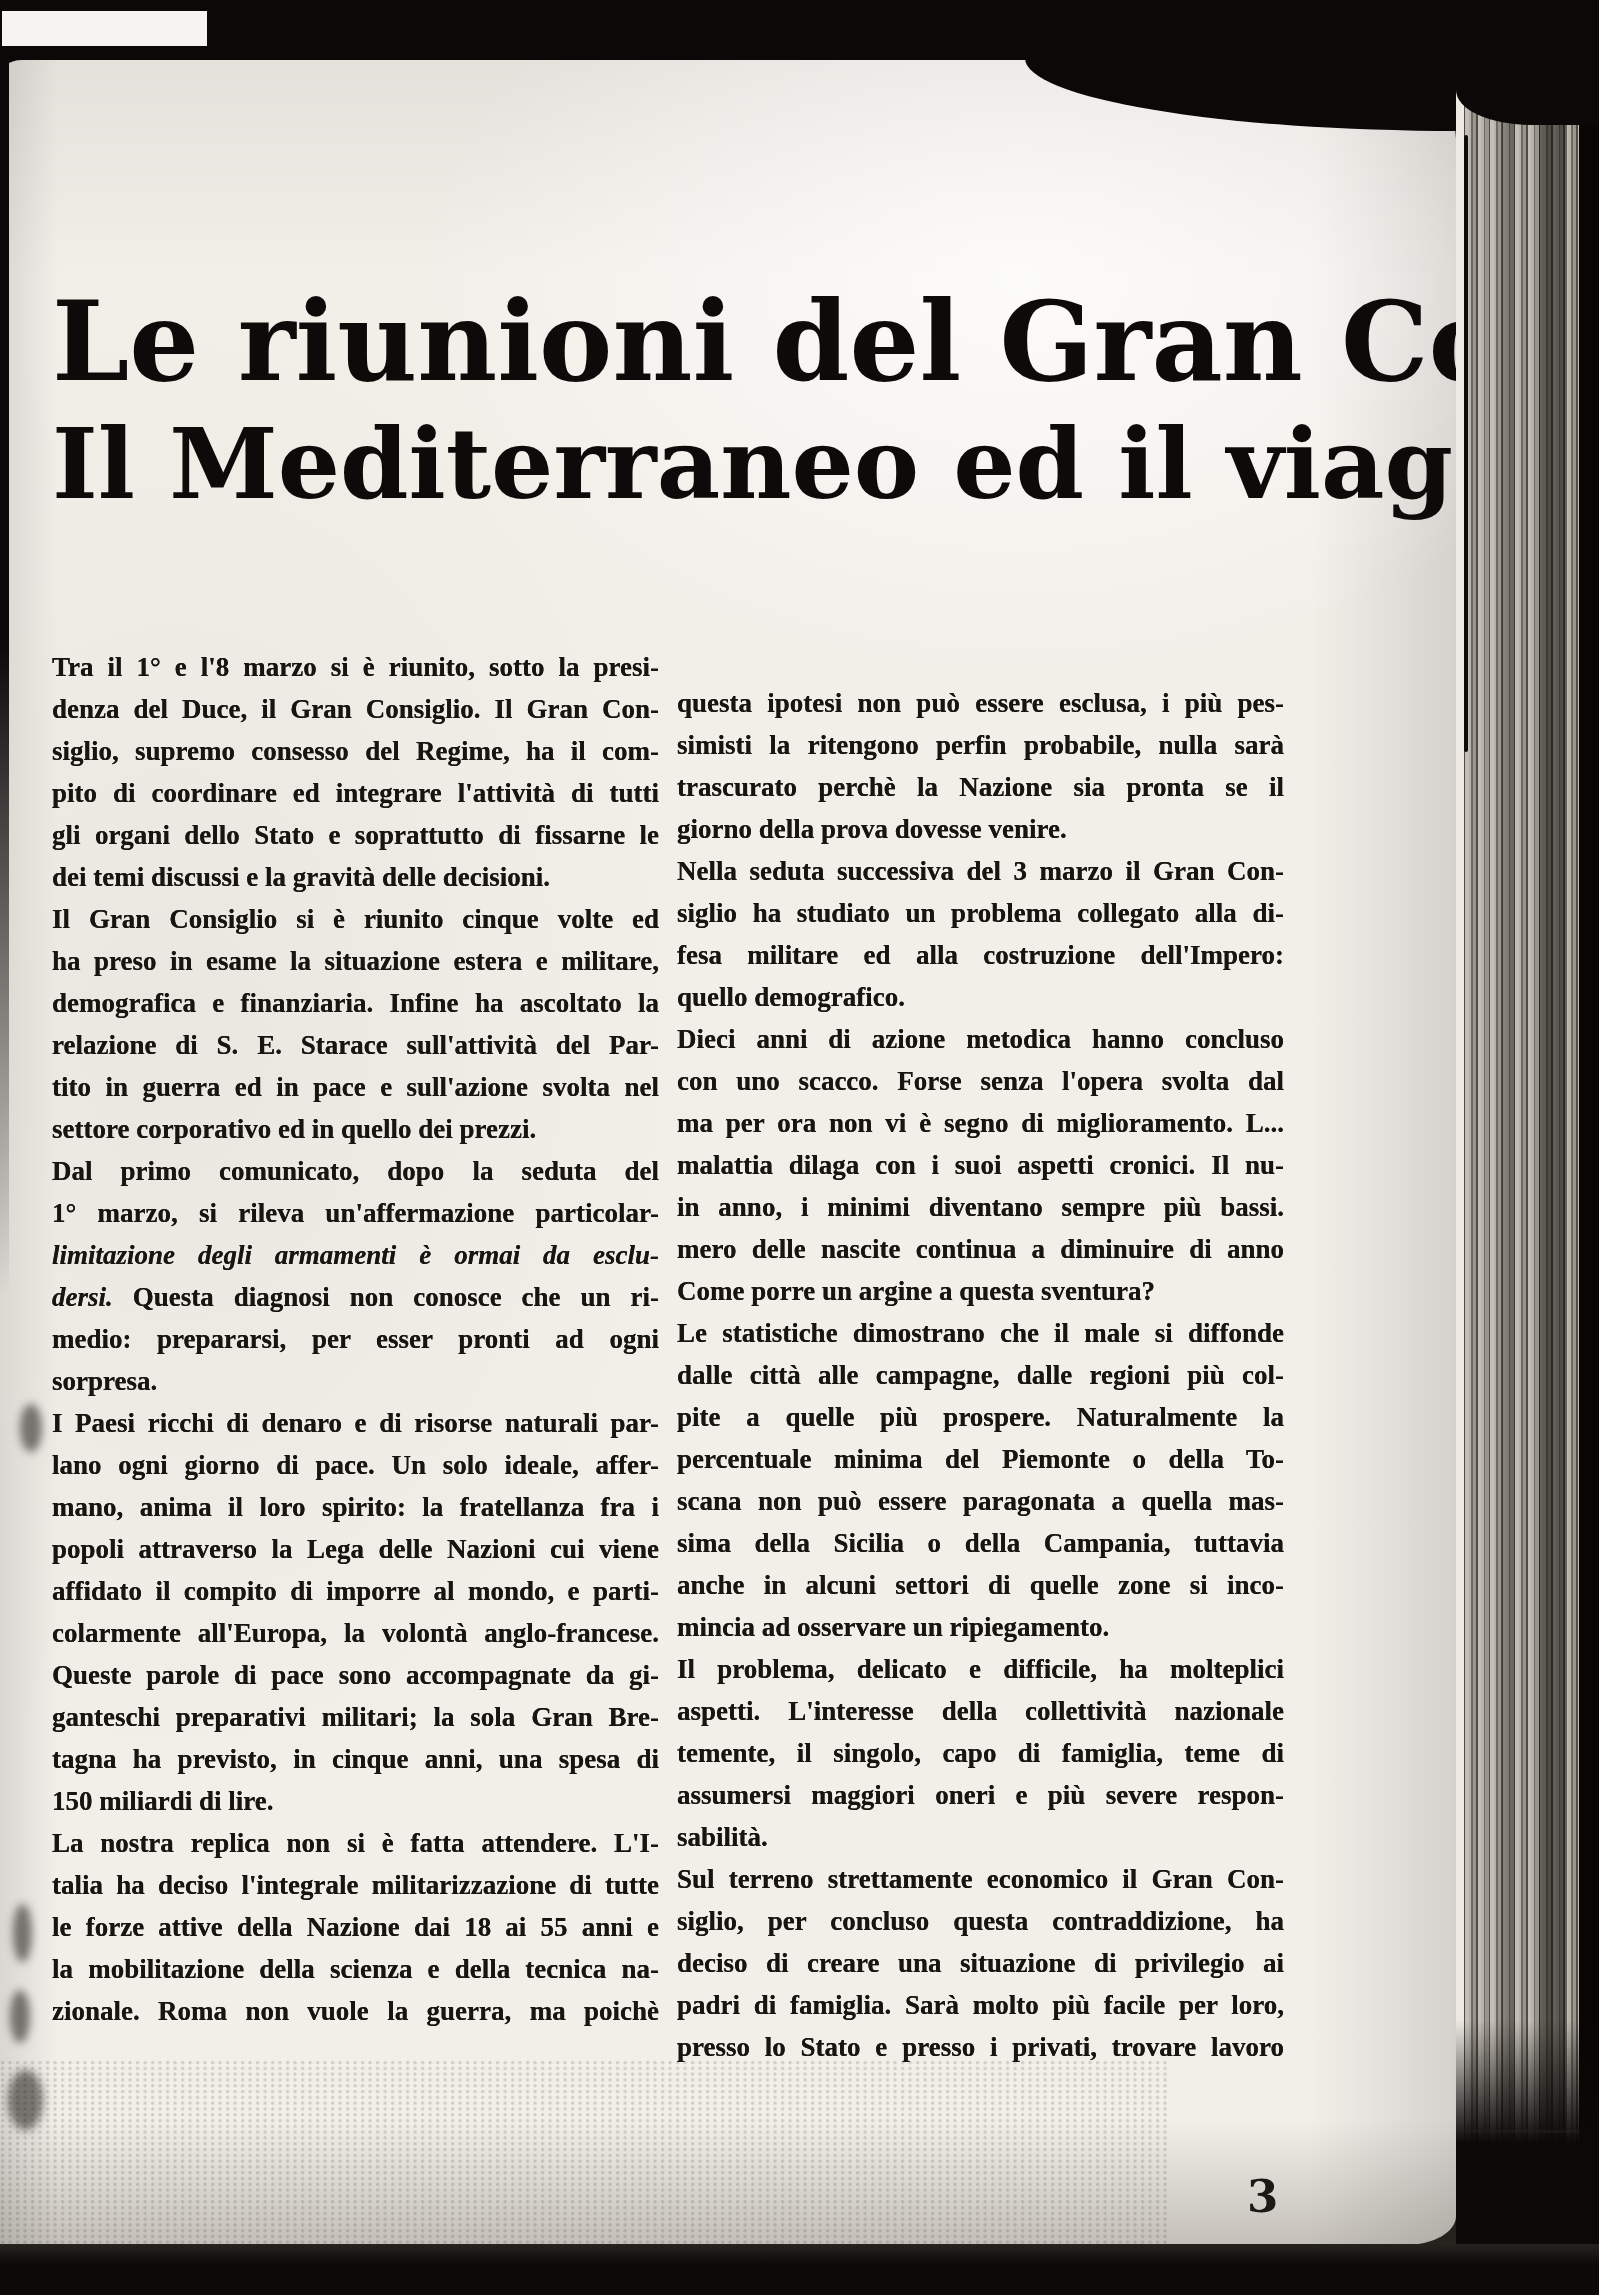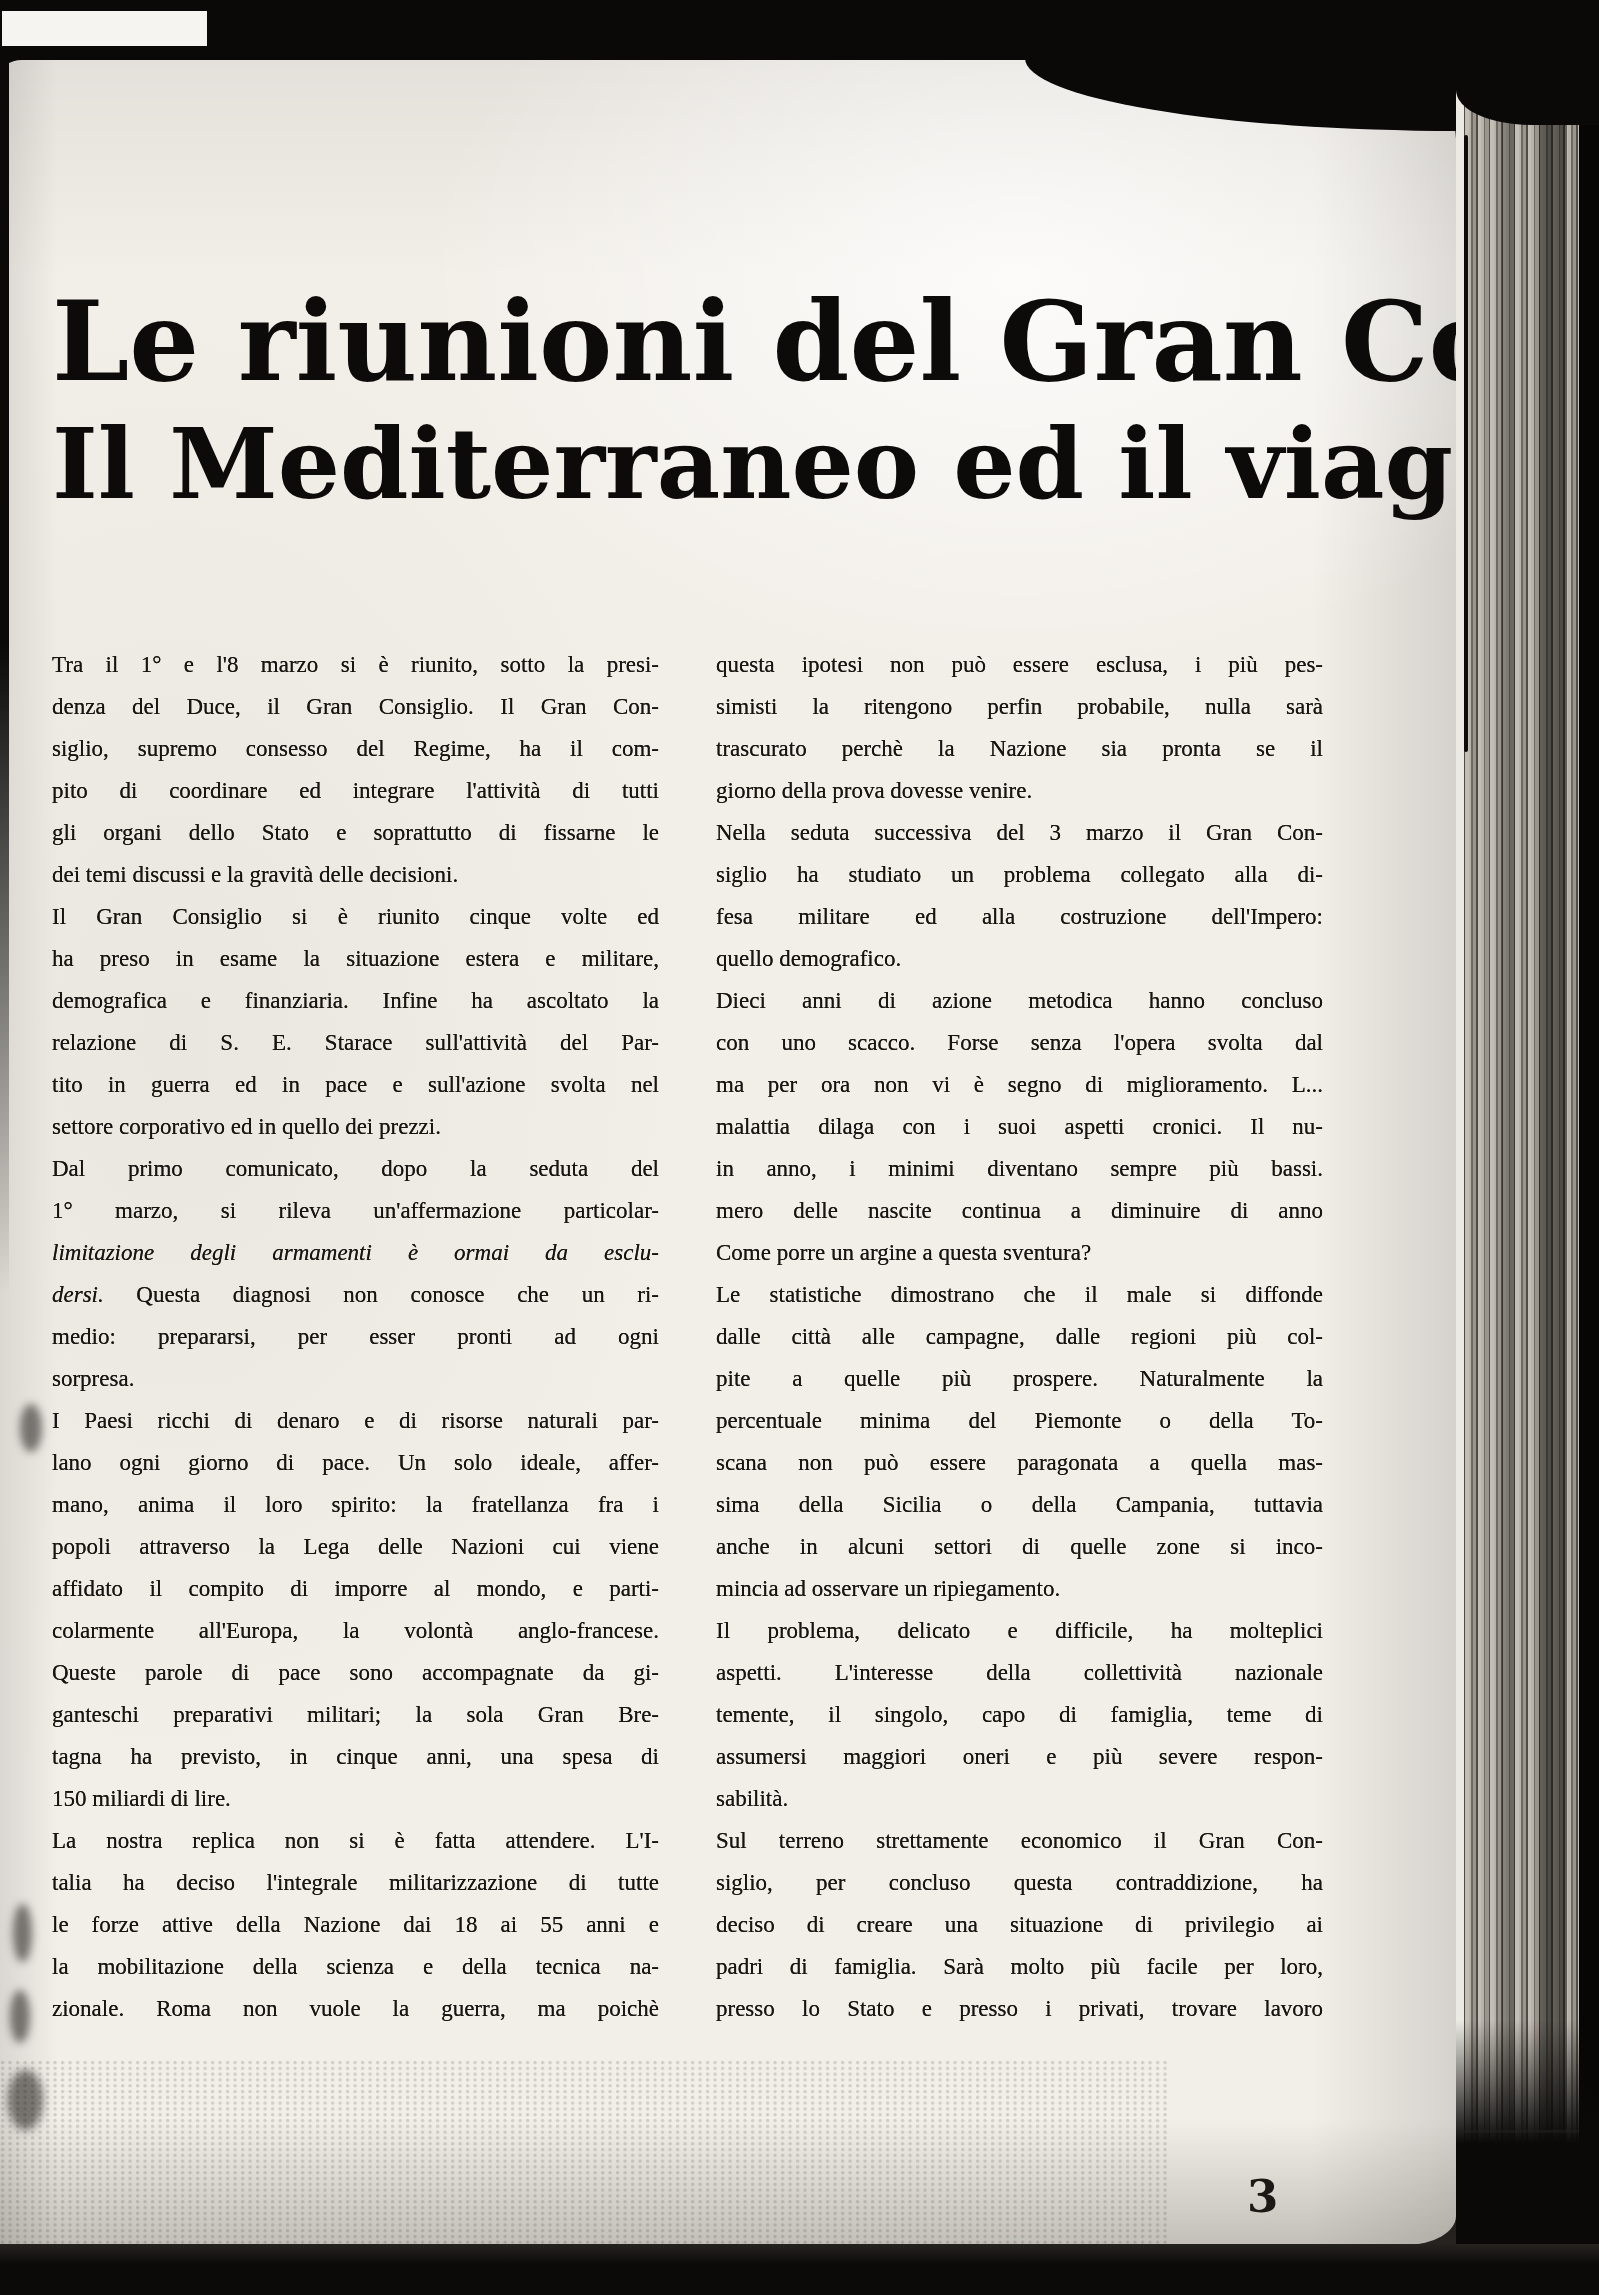--- a/index.html
+++ b/index.html
@@ -43,24 +43,24 @@
         background:linear-gradient(0deg,#0a0908 55%, transparent);}
   .fe-line{position:absolute;left:8.3px;top:135px;width:4.2px;height:617px;background:#0d0c0a;border-radius:2.5px;}
   .fe-hline{position:absolute;left:0;top:2130px;width:123px;height:2.5px;background:rgba(240,238,232,.55);}
   
   .headline{position:absolute;color:#0d0b09;font-family:"DejaVu Serif", serif;font-weight:bold;
         line-height:1;white-space:nowrap;}
   .headline .inner{display:inline-block;transform-origin:left center;}
   #title1{left:52px;top:227px;width:1239px;font-size:110px;}
   #title2{left:52px;top:355px;width:1232px;font-size:98px;}
   
-  .col{position:absolute;top:592px;width:607px;color:#171411;font-size:23px;font-weight:normal;
+  .col{position:absolute;top:592px;width:607px;color:#171411;font-size:27px;font-weight:bold;
         text-shadow:0 0 0.4px rgba(23,20,17,.85);}
   #col-left{left:52px;}
-  #col-right{left:716px;}
+  #col-right{left:677px;margin-top:36px;}
   .bline{height:42px;text-align:justify;text-align-last:justify;overflow:visible;}
   .bline.pend{text-align-last:left;}
   .it{font-style:italic;}
   
   .pagenum{position:absolute;left:1247px;top:2110px;font-family:"DejaVu Serif", serif;
         font-size:45px;font-weight:bold;color:#1b1815;}
 </style>
 </head>
 <body>
 

